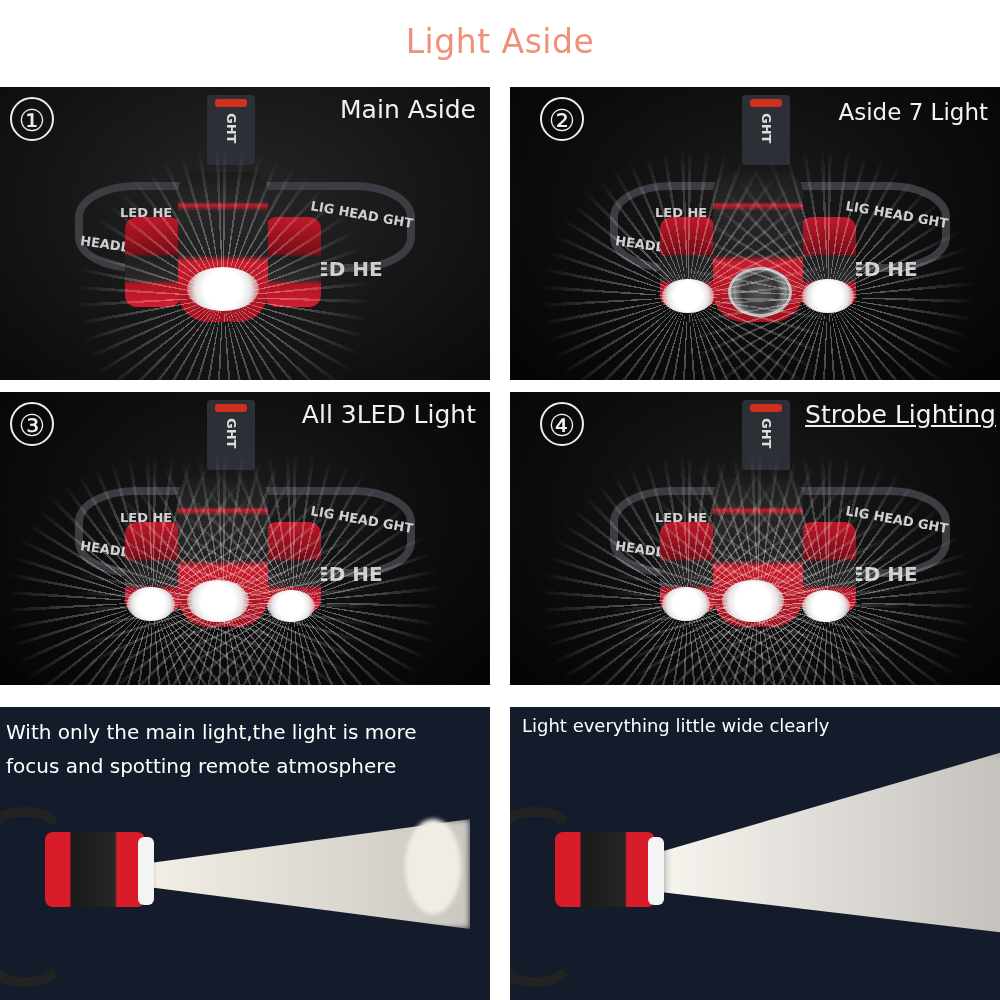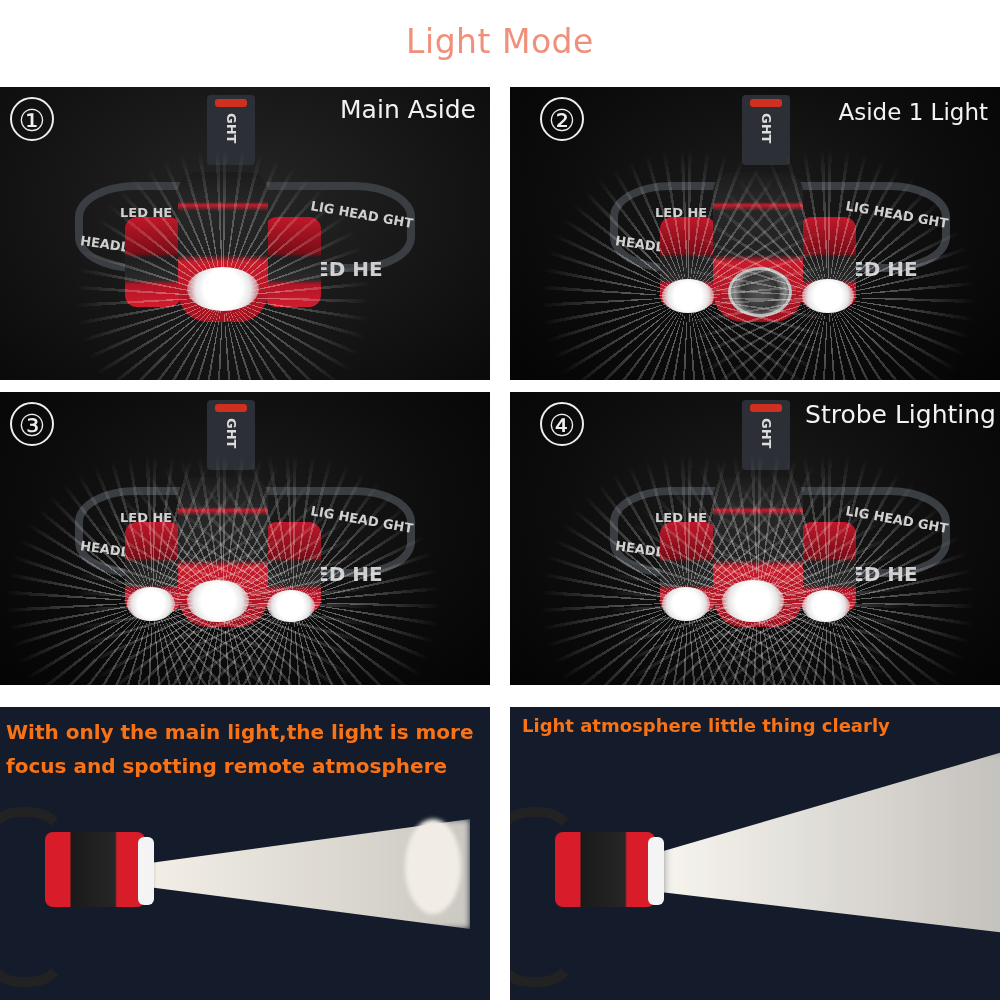--- a/index.html
+++ b/index.html
@@ -6,51 +6,51 @@
   body{width:1000px;height:1000px;position:relative;overflow:hidden;font-family:"DejaVu Sans","Liberation Sans",sans-serif;}
   .title{position:absolute;left:0;top:22px;width:1000px;text-align:center;font-size:33px;color:#f0907a;letter-spacing:0.5px;}
   .panel{position:absolute;overflow:hidden;}
   .mode{width:490px;height:293px;background:radial-gradient(ellipse at 50% 40%,#262626 0%,#161616 55%,#0a0a0a 100%);}
   .mode.dark{background:radial-gradient(ellipse at 50% 40%,#1c1c1c 0%,#0d0d0d 55%,#040404 100%);}
   .p1{left:0;top:87px;} .p2{left:510px;top:87px;} .p3{left:0;top:392px;} .p4{left:510px;top:392px;}
   .num{position:absolute;left:10px;top:10px;width:44px;height:44px;border:2px solid #eee;border-radius:50%;color:#eee;font-family:"DejaVu Serif","Liberation Serif",serif;font-size:30px;text-align:center;line-height:44px;box-sizing:border-box;}
   .p2 .num,.p4 .num{left:30px;}
   .label{position:absolute;right:14px;top:8px;color:#f2f2f2;font-size:25px;}
   .p2 .label{font-size:23px;right:12px;top:12px;}
-  .p4 .label{right:4px;}
+  .p4 .label{right:4px;text-decoration:underline;}
   
   .lamp{position:absolute;left:75px;top:0;width:340px;height:293px;}
   .p2 .lamp,.p4 .lamp{left:100px;}
   .strap-top{position:absolute;left:132px;top:8px;width:48px;height:70px;background:#2c3036;border-radius:4px;}
   .strap-top .tag{position:absolute;left:8px;top:4px;width:32px;height:8px;background:#d0301f;border-radius:3px;}
   .strap-top .t{position:absolute;left:14px;top:18px;color:#ddd;font-size:13px;font-weight:bold;transform:rotate(90deg);transform-origin:left top;left:32px;}
   .band{position:absolute;left:0;top:95px;width:340px;height:90px;border:8px solid #3a3d42;border-radius:60px/35px;background:transparent;box-sizing:border-box;}
   .band-text{position:absolute;color:#cfcfcf;font-size:13px;font-weight:bold;}
   .side{position:absolute;top:130px;width:56px;height:90px;background:linear-gradient(#c0182a,#7a0c16 40%,#1e1e1e 45%,#2a2a2a 70%,#b01526 75%,#d21c2e);border-radius:12px;}
   .side.l{left:50px;} .side.r{left:190px;}
   .center{position:absolute;left:103px;top:85px;width:90px;height:150px;background:linear-gradient(#1b1b1b 0%,#262626 20%,#c81c2c 22%,#262626 26%,#222 55%,#c81c2c 60%,#a0121f 100%);border-radius:20px 20px 30px 30px;}
   .led{position:absolute;border-radius:50%;background:radial-gradient(circle,#fff 0%,#fff 45%,#e6e6e6 65%,rgba(255,255,255,0) 100%);}
   .lens{position:absolute;border-radius:50%;background:radial-gradient(circle,#555 0%,#333 50%,#888 70%,#1c1c1c 100%);border:3px solid #bbb;}
   .rays{position:absolute;width:300px;height:300px;background:repeating-conic-gradient(from 0deg,rgba(255,255,255,0.35) 0deg 1.5deg,rgba(255,255,255,0) 1.5deg 7deg);border-radius:50%;-webkit-mask:radial-gradient(circle,#000 20%,rgba(0,0,0,0) 70%);mask:radial-gradient(circle,#000 20%,rgba(0,0,0,0) 70%);}
   
   .beam{width:490px;height:293px;background:#141c2b;top:707px;}
   .b1{left:0;} .b2{left:510px;width:490px;}
-  .desc{position:absolute;left:6px;top:8px;color:#f97316;font-size:20px;line-height:34px;font-weight:bold;}
+  .desc{position:absolute;left:6px;top:8px;color:#ffffff;font-size:20px;line-height:34px;}
   .b2 .desc{left:12px;top:4px;font-size:18px;line-height:29px;}
   .head{position:absolute;left:-20px;top:100px;width:70px;height:160px;border:10px solid #222;border-radius:40px;border-right-color:transparent;}
   .unit{position:absolute;left:45px;top:125px;width:100px;height:75px;background:linear-gradient(90deg,#d91c2a 0%,#d91c2a 25%,#1a1a1a 26%,#262626 70%,#d91c2a 72%,#d91c2a 100%);border-radius:8px;}
   .unit-face{position:absolute;left:138px;top:130px;width:16px;height:68px;background:#f4f4f4;border-radius:6px;}
   .cone1{position:absolute;left:150px;top:112px;width:320px;height:110px;background:linear-gradient(90deg,rgba(255,250,240,0.95),rgba(235,230,220,0.85));clip-path:polygon(0 40%,100% 0,100% 100%,0 62%);filter:blur(3px);}
   .spot{position:absolute;left:405px;top:112px;width:56px;height:95px;border-radius:50%;background:#f1ede6;filter:blur(2px);}
   .cone2{position:absolute;left:150px;top:40px;width:360px;height:250px;background:linear-gradient(90deg,rgba(255,252,245,0.97),rgba(225,220,212,0.85));clip-path:polygon(0 42%,100% 0,100% 75%,0 58%);filter:blur(6px);}
 </style>
 </head>
 <body>
 
-<div class="title">Light Mode</div>
+<div class="title">Light Aside</div>
 
 <div class="panel mode p1">
   <div class="lamp">
     <div class="band"></div>
     <div class="band-text" style="left:45px;top:118px;">LED HE</div>
     <div class="band-text" style="left:5px;top:152px;transform:rotate(8deg);">HEADLIGHT</div>
     <div class="band-text" style="left:235px;top:120px;transform:rotate(10deg);">LIG HEAD GHT</div>
     <div class="band-text" style="left:240px;top:170px;font-size:20px;">ED HE</div>
     <div class="strap-top">
         <div class="tag"></div>
@@ -80,21 +80,21 @@
     <div class="side l"></div>
     <div class="side r"></div>
     <div class="center"></div>
     <div class="lens" style="left:118px;top:180px;width:58px;height:44px;"></div>
     <div class="rays" style="left:-72px;top:60px;"></div>
     <div class="rays" style="left:68px;top:60px;"></div>
     <div class="led" style="left:52px;top:192px;width:52px;height:34px;"></div>
     <div class="led" style="left:192px;top:192px;width:52px;height:34px;"></div>
   </div>
   <div class="num">②</div>
-  <div class="label">Aside 1 Light</div>
+  <div class="label">Aside 7 Light</div>
 </div>
 
 <div class="panel mode dark p3">
   <div class="lamp">
     <div class="band"></div>
     <div class="band-text" style="left:45px;top:118px;">LED HE</div>
     <div class="band-text" style="left:5px;top:152px;transform:rotate(8deg);">HEADLIGHT</div>
     <div class="band-text" style="left:235px;top:120px;transform:rotate(10deg);">LIG HEAD GHT</div>
     <div class="band-text" style="left:240px;top:170px;font-size:20px;">ED HE</div>
     <div class="strap-top">
@@ -105,20 +105,21 @@
     <div class="side r"></div>
     <div class="center"></div>
     <div class="rays" style="left:-72px;top:60px;"></div>
     <div class="rays" style="left:-2px;top:60px;"></div>
     <div class="rays" style="left:68px;top:60px;"></div>
     <div class="led" style="left:52px;top:195px;width:48px;height:34px;"></div>
     <div class="led" style="left:112px;top:188px;width:62px;height:42px;"></div>
     <div class="led" style="left:192px;top:198px;width:48px;height:32px;"></div>
   </div>
   <div class="num">③</div>
+  <div class="label">All 3LED Light</div>
 </div>
 
 <div class="panel mode dark p4">
   <div class="lamp">
     <div class="band"></div>
     <div class="band-text" style="left:45px;top:118px;">LED HE</div>
     <div class="band-text" style="left:5px;top:152px;transform:rotate(8deg);">HEADLIGHT</div>
     <div class="band-text" style="left:235px;top:120px;transform:rotate(10deg);">LIG HEAD GHT</div>
     <div class="band-text" style="left:240px;top:170px;font-size:20px;">ED HE</div>
     <div class="strap-top">
@@ -150,15 +151,15 @@
     <div>focus and spotting remote atmosphere</div>
   </div>
 </div>
 
 <div class="panel beam b2">
   <div class="head"></div>
   <div class="cone2"></div>
   <div class="unit"></div>
   <div class="unit-face"></div>
   <div class="desc">
-    <div>Light atmosphere little thing clearly</div>
+    <div>Light everything little wide clearly</div>
   </div>
 </div>
 
 </body></html>

